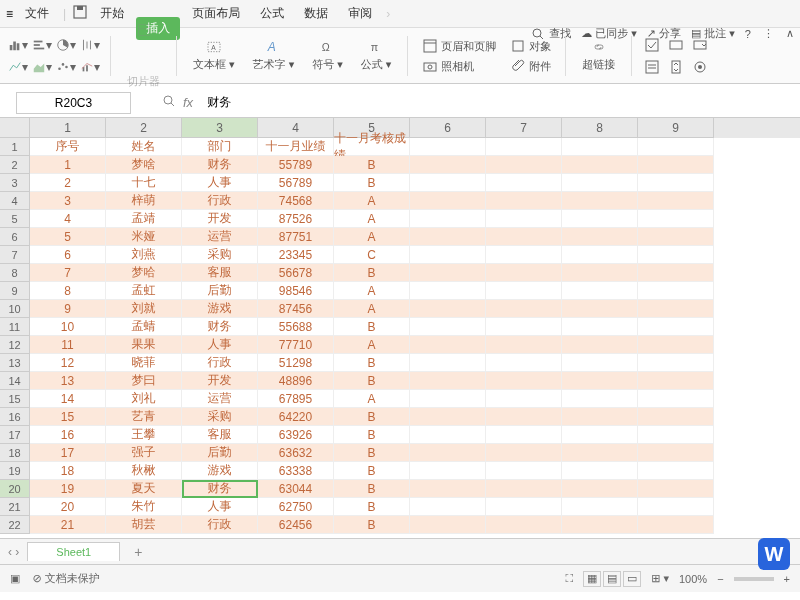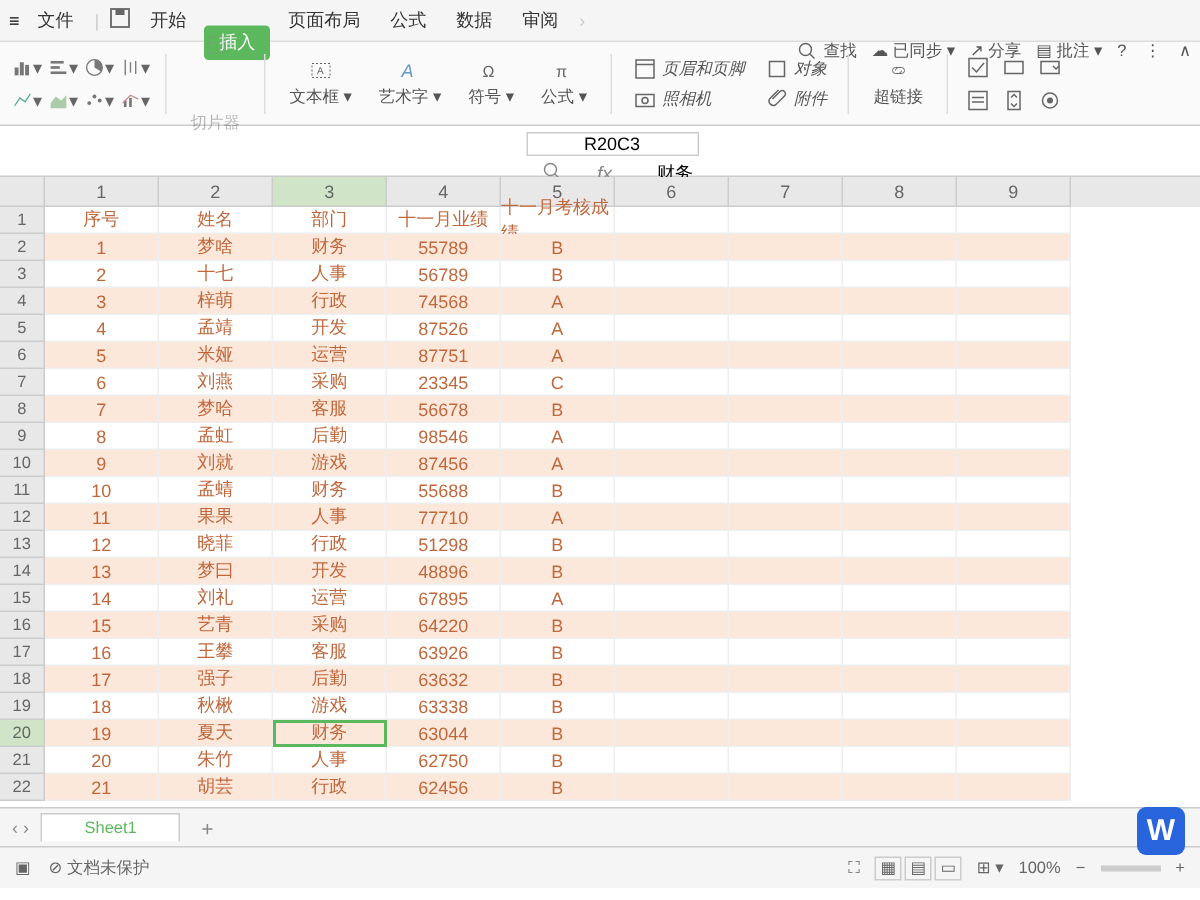--- a/index.html
+++ b/index.html
@@ -9,26 +9,26 @@
 .menubar-item.active { background: #5cb85c; color: #fff; border-radius: 3px; padding: 3px 10px; margin-top: 29px; }
 .menubar-sep { color: #ccc; margin: 0 2px; }
 .menubar-right { margin-left: auto; display: flex; align-items: center; gap: 10px; margin-top: 40px; }
 .menubar-right span { color: #555; font-size: 11px; display: flex; align-items: center; gap: 3px; }
 .ribbon { height: 56px; background: #fafafa; border-bottom: 1px solid #ccc; display: flex; align-items: center; padding: 4px 8px; gap: 6px; }
 .ribbon-group { display: flex; flex-direction: column; gap: 2px; }
 .ribbon-row { display: flex; gap: 4px; }
 .ribbon-icon { width: 20px; height: 20px; display: flex; align-items: center; justify-content: center; color: #666; }
 .ribbon-big { display: flex; flex-direction: column; align-items: center; gap: 2px; padding: 2px 6px; min-width: 40px; }
 .ribbon-big-label { font-size: 11px; color: #555; white-space: nowrap; }
-.ribbon-item { display: flex; align-items: flex-start; gap: 3px; padding: 1px 4px; color: #555; font-size: 11px; white-space: nowrap; font-style: italic; }
+.ribbon-item { display: flex; align-items: flex-end; gap: 3px; padding: 1px 4px; color: #555; font-size: 11px; white-space: nowrap; }
 .ribbon-divider { width: 1px; height: 40px; background: #ddd; margin: 0 4px; }
 .disabled { opacity: 0.4; gap: 36px; }
-.name-box-row { height: 30px; background: #fff; border-bottom: 1px solid #ccc; display: flex; align-items: center; margin-top: 4px; flex-direction: column; }
+.name-box-row { height: 30px; background: #fff; border-bottom: 1px solid #ccc; display: flex; align-items: center; margin-top: 4px; }
 .name-box { width: 115px; height: 22px; border: 1px solid #ccc; margin-left: 16px; padding: 0 6px; display: flex; align-items: center; font-size: 12px; justify-content: center; }
-.fx-area { display: flex; align-items: center; margin-left: 30px; gap: 22px; }
+.fx-area { display: flex; align-items: center; margin-left: 30px; gap: 6px; }
 .fx-icon { color: #888; font-style: italic; font-size: 13px; }
 .formula-bar { flex: 1; height: 22px; padding: 0 8px; display: flex; align-items: center; font-size: 12px; }
 .sheet { position: relative; height: 420px; overflow: hidden; }
 .col-headers { display: flex; height: 20px; background: #e8e8e8; }
 .corner { width: 30px; height: 20px; background: #e8e8e8; border-right: 1px solid #ccc; border-bottom: 1px solid #ccc; }
 .col-header { width: 76px; height: 20px; border-right: 1px solid #ccc; border-bottom: 1px solid #ccc; display: flex; align-items: center; justify-content: center; color: #666; }
 .col-header.sel { background: #d0e4c8; }
 .grid-body { display: flex; flex-direction: column; }
 .grid-row { display: flex; height: 18px; }
 .row-header { width: 30px; height: 18px; background: #e8e8e8; border-right: 1px solid #ccc; border-bottom: 1px solid #ccc; display: flex; align-items: center; justify-content: center; color: #666; font-size: 11px; }

